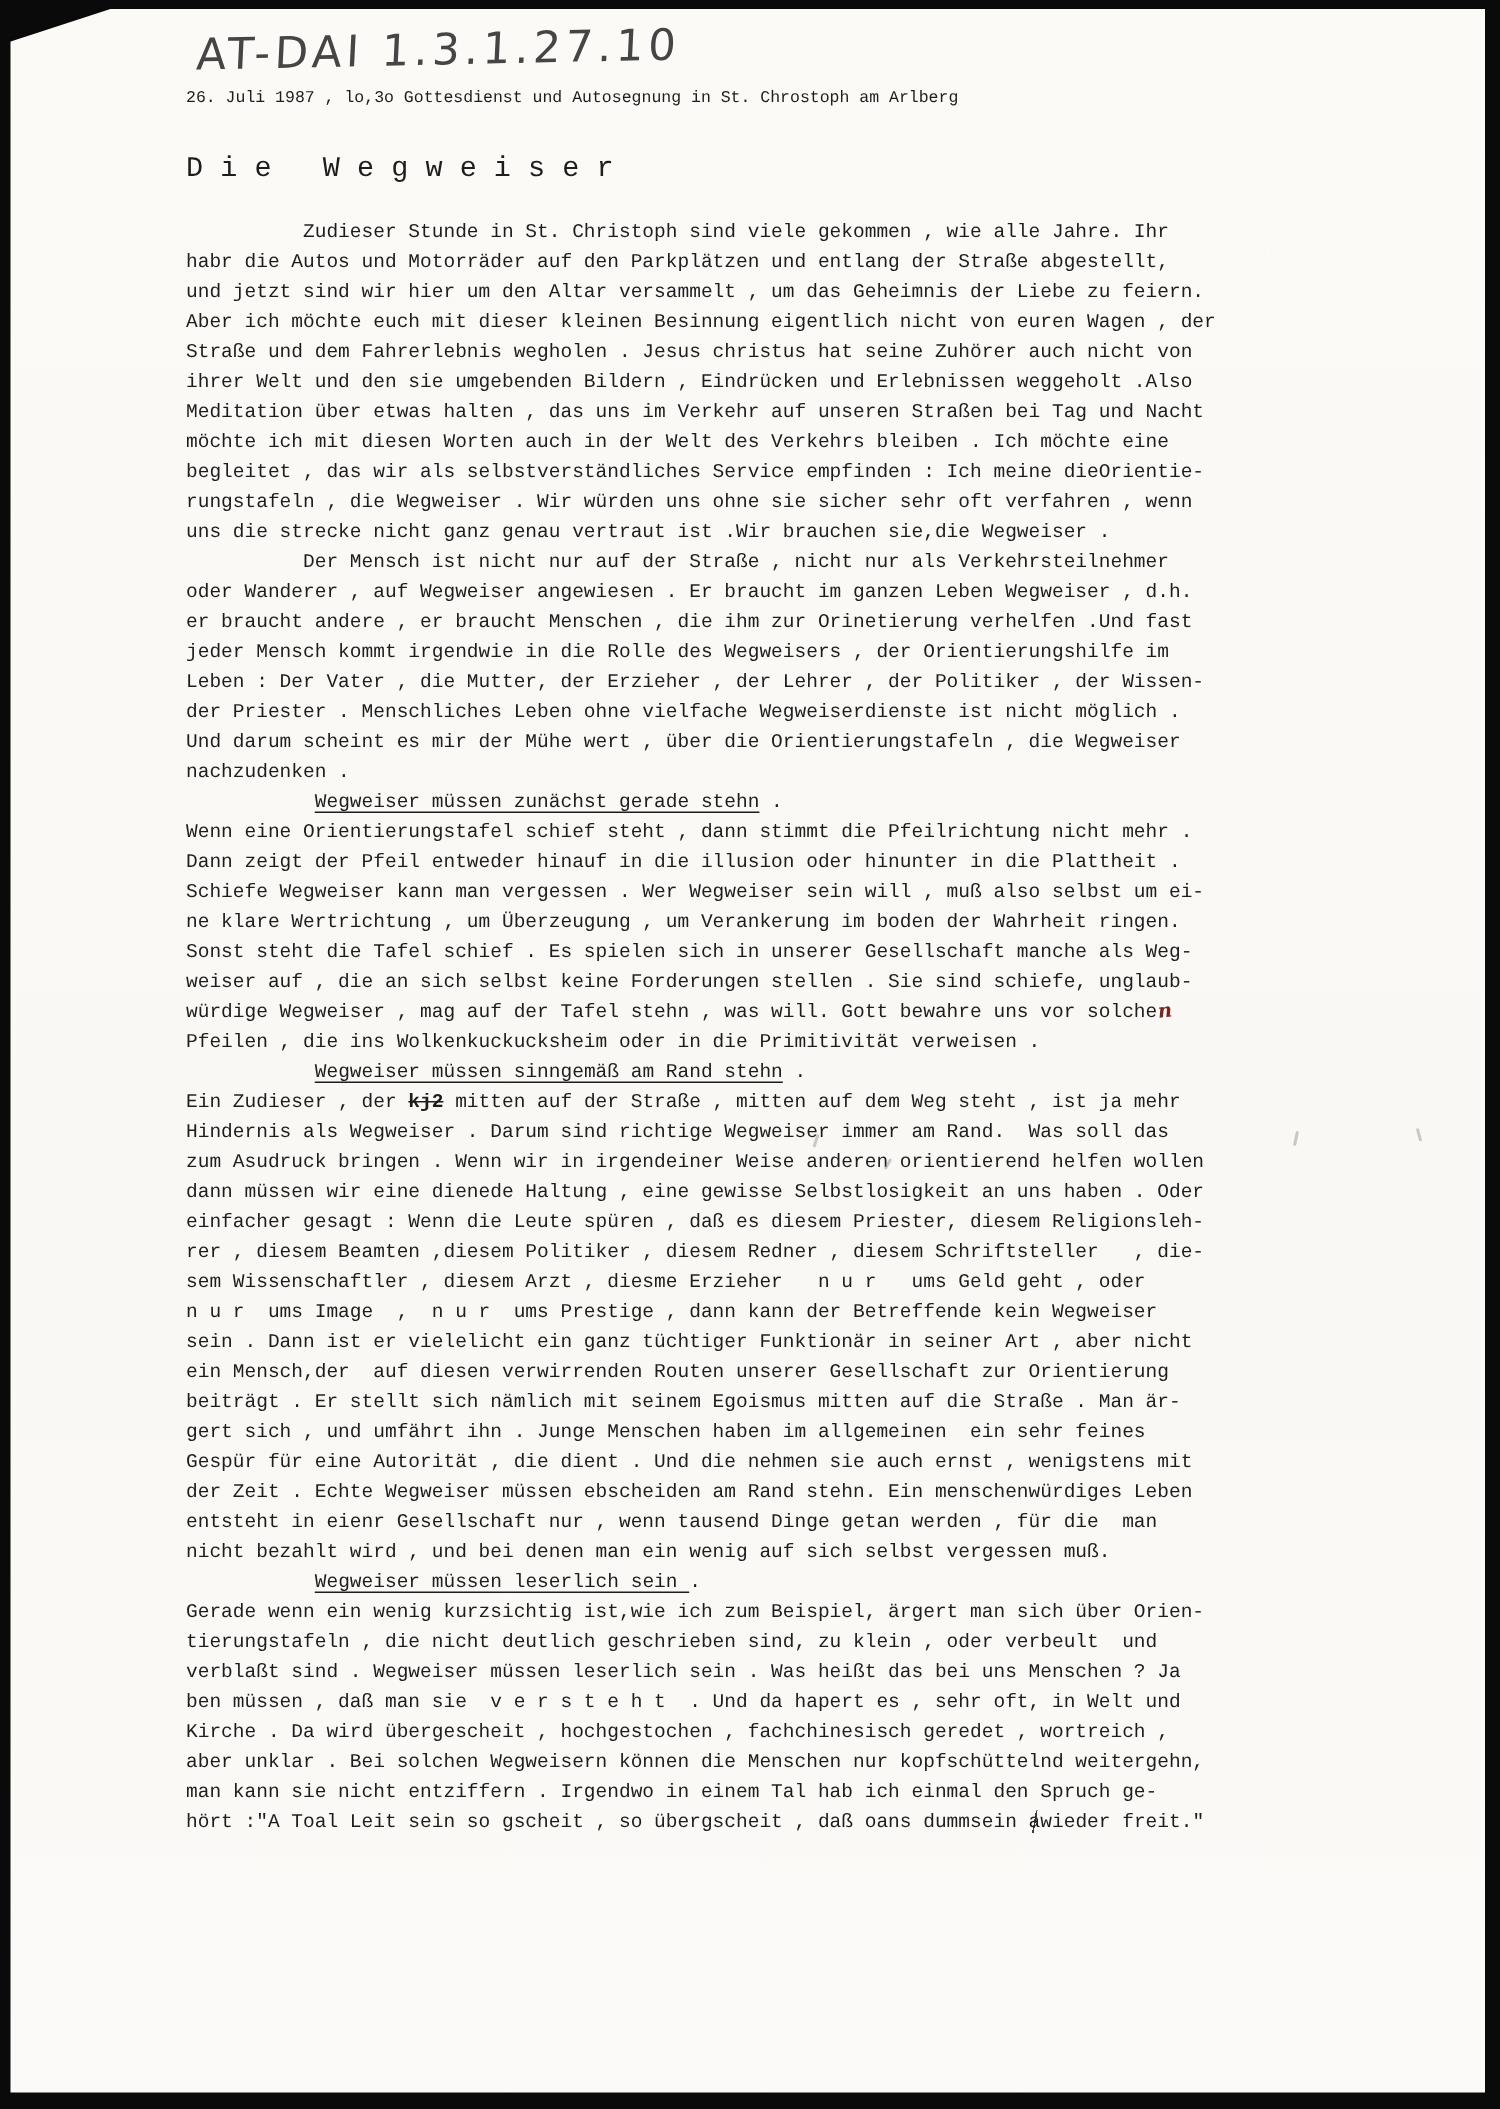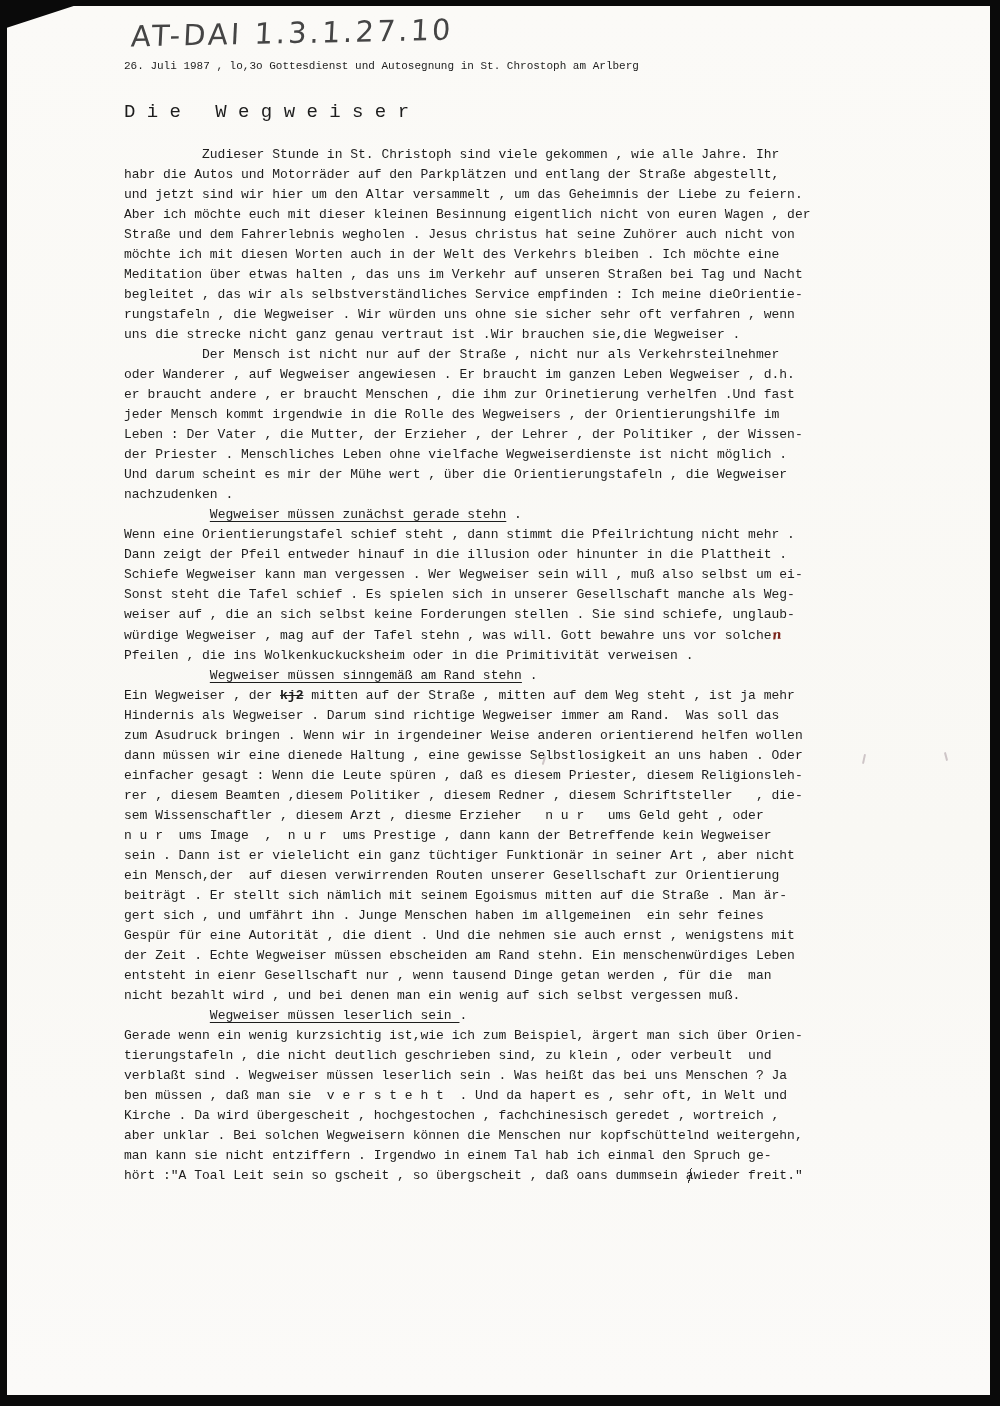--- a/index.html
+++ b/index.html
@@ -71,43 +71,45 @@
 <div class="page">
   <div class="annotation">AT-DAI 1.3.1.27.10</div>
   <div class="date-line">26. Juli 1987 , lo,3o Gottesdienst und Autosegnung in St. Chrostoph am Arlberg</div>
   <div class="doc-title">D i e   W e g w e i s e r</div>
   <div class="text-block">
       <div class="line">          Zudieser Stunde in St. Christoph sind viele gekommen , wie alle Jahre. Ihr</div>
       <div class="line">habr die Autos und Motorräder auf den Parkplätzen und entlang der Straße abgestellt,</div>
       <div class="line">und jetzt sind wir hier um den Altar versammelt , um das Geheimnis der Liebe zu feiern.</div>
       <div class="line">Aber ich möchte euch mit dieser kleinen Besinnung eigentlich nicht von euren Wagen , der</div>
       <div class="line">Straße und dem Fahrerlebnis wegholen . Jesus christus hat seine Zuhörer auch nicht von</div>
+      <div class="line">ihrer Welt und den sie umgebenden Bildern , Eindrücken und Erlebnissen weggeholt .Also</div>
+      <div class="line">Meditation über etwas halten , das uns im Verkehr auf unseren Straßen bei Tag und Nacht</div>
       <div class="line">möchte ich mit diesen Worten auch in der Welt des Verkehrs bleiben . Ich möchte eine</div>
-      <div class="line">Meditation über etwas halten , das uns im Verkehr auf unseren Straßen bei Tag und Nacht</div>
       <div class="line">begleitet , das wir als selbstverständliches Service empfinden : Ich meine dieOrientie-</div>
       <div class="line">rungstafeln , die Wegweiser . Wir würden uns ohne sie sicher sehr oft verfahren , wenn</div>
       <div class="line">uns die strecke nicht ganz genau vertraut ist .Wir brauchen sie,die Wegweiser .</div>
       <div class="line">          Der Mensch ist nicht nur auf der Straße , nicht nur als Verkehrsteilnehmer</div>
       <div class="line">oder Wanderer , auf Wegweiser angewiesen . Er braucht im ganzen Leben Wegweiser , d.h.</div>
       <div class="line">er braucht andere , er braucht Menschen , die ihm zur Orinetierung verhelfen .Und fast</div>
       <div class="line">jeder Mensch kommt irgendwie in die Rolle des Wegweisers , der Orientierungshilfe im</div>
       <div class="line">Leben : Der Vater , die Mutter, der Erzieher , der Lehrer , der Politiker , der Wissen-</div>
       <div class="line">der Priester . Menschliches Leben ohne vielfache Wegweiserdienste ist nicht möglich .</div>
       <div class="line">Und darum scheint es mir der Mühe wert , über die Orientierungstafeln , die Wegweiser</div>
       <div class="line">nachzudenken .</div>
       <div class="line"><span>           </span><span class="u">Wegweiser müssen zunächst gerade stehn</span><span> .</span></div>
       <div class="line">Wenn eine Orientierungstafel schief steht , dann stimmt die Pfeilrichtung nicht mehr .</div>
       <div class="line">Dann zeigt der Pfeil entweder hinauf in die illusion oder hinunter in die Plattheit .</div>
       <div class="line">Schiefe Wegweiser kann man vergessen . Wer Wegweiser sein will , muß also selbst um ei-</div>
+      <div class="line">ne klare Wertrichtung , um Überzeugung , um Verankerung im boden der Wahrheit ringen.</div>
       <div class="line">Sonst steht die Tafel schief . Es spielen sich in unserer Gesellschaft manche als Weg-</div>
       <div class="line">weiser auf , die an sich selbst keine Forderungen stellen . Sie sind schiefe, unglaub-</div>
       <div class="line"><span>würdige Wegweiser , mag auf der Tafel stehn , was will. Gott bewahre uns vor solche</span><span class="hand">n</span></div>
       <div class="line">Pfeilen , die ins Wolkenkuckucksheim oder in die Primitivität verweisen .</div>
       <div class="line"><span>           </span><span class="u">Wegweiser müssen sinngemäß am Rand stehn</span><span> .</span></div>
-      <div class="line"><span>Ein Wegweiser , der </span><span class="strike">kj2</span><span> mitten auf der Straße , mitten auf dem Weg steht , ist ja mehr</span></div>
+      <div class="line"><span>Ein Zudieser , der </span><span class="strike">kj2</span><span> mitten auf der Straße , mitten auf dem Weg steht , ist ja mehr</span></div>
       <div class="line">Hindernis als Wegweiser . Darum sind richtige Wegweiser immer am Rand.  Was soll das</div>
       <div class="line">zum Asudruck bringen . Wenn wir in irgendeiner Weise anderen orientierend helfen wollen</div>
       <div class="line">dann müssen wir eine dienede Haltung , eine gewisse Selbstlosigkeit an uns haben . Oder</div>
       <div class="line">einfacher gesagt : Wenn die Leute spüren , daß es diesem Priester, diesem Religionsleh-</div>
       <div class="line">rer , diesem Beamten ,diesem Politiker , diesem Redner , diesem Schriftsteller   , die-</div>
       <div class="line">sem Wissenschaftler , diesem Arzt , diesme Erzieher   n u r   ums Geld geht , oder</div>
       <div class="line">n u r  ums Image  ,  n u r  ums Prestige , dann kann der Betreffende kein Wegweiser</div>
       <div class="line">sein . Dann ist er vielelicht ein ganz tüchtiger Funktionär in seiner Art , aber nicht</div>
       <div class="line">ein Mensch,der  auf diesen verwirrenden Routen unserer Gesellschaft zur Orientierung</div>
       <div class="line">beiträgt . Er stellt sich nämlich mit seinem Egoismus mitten auf die Straße . Man är-</div>

